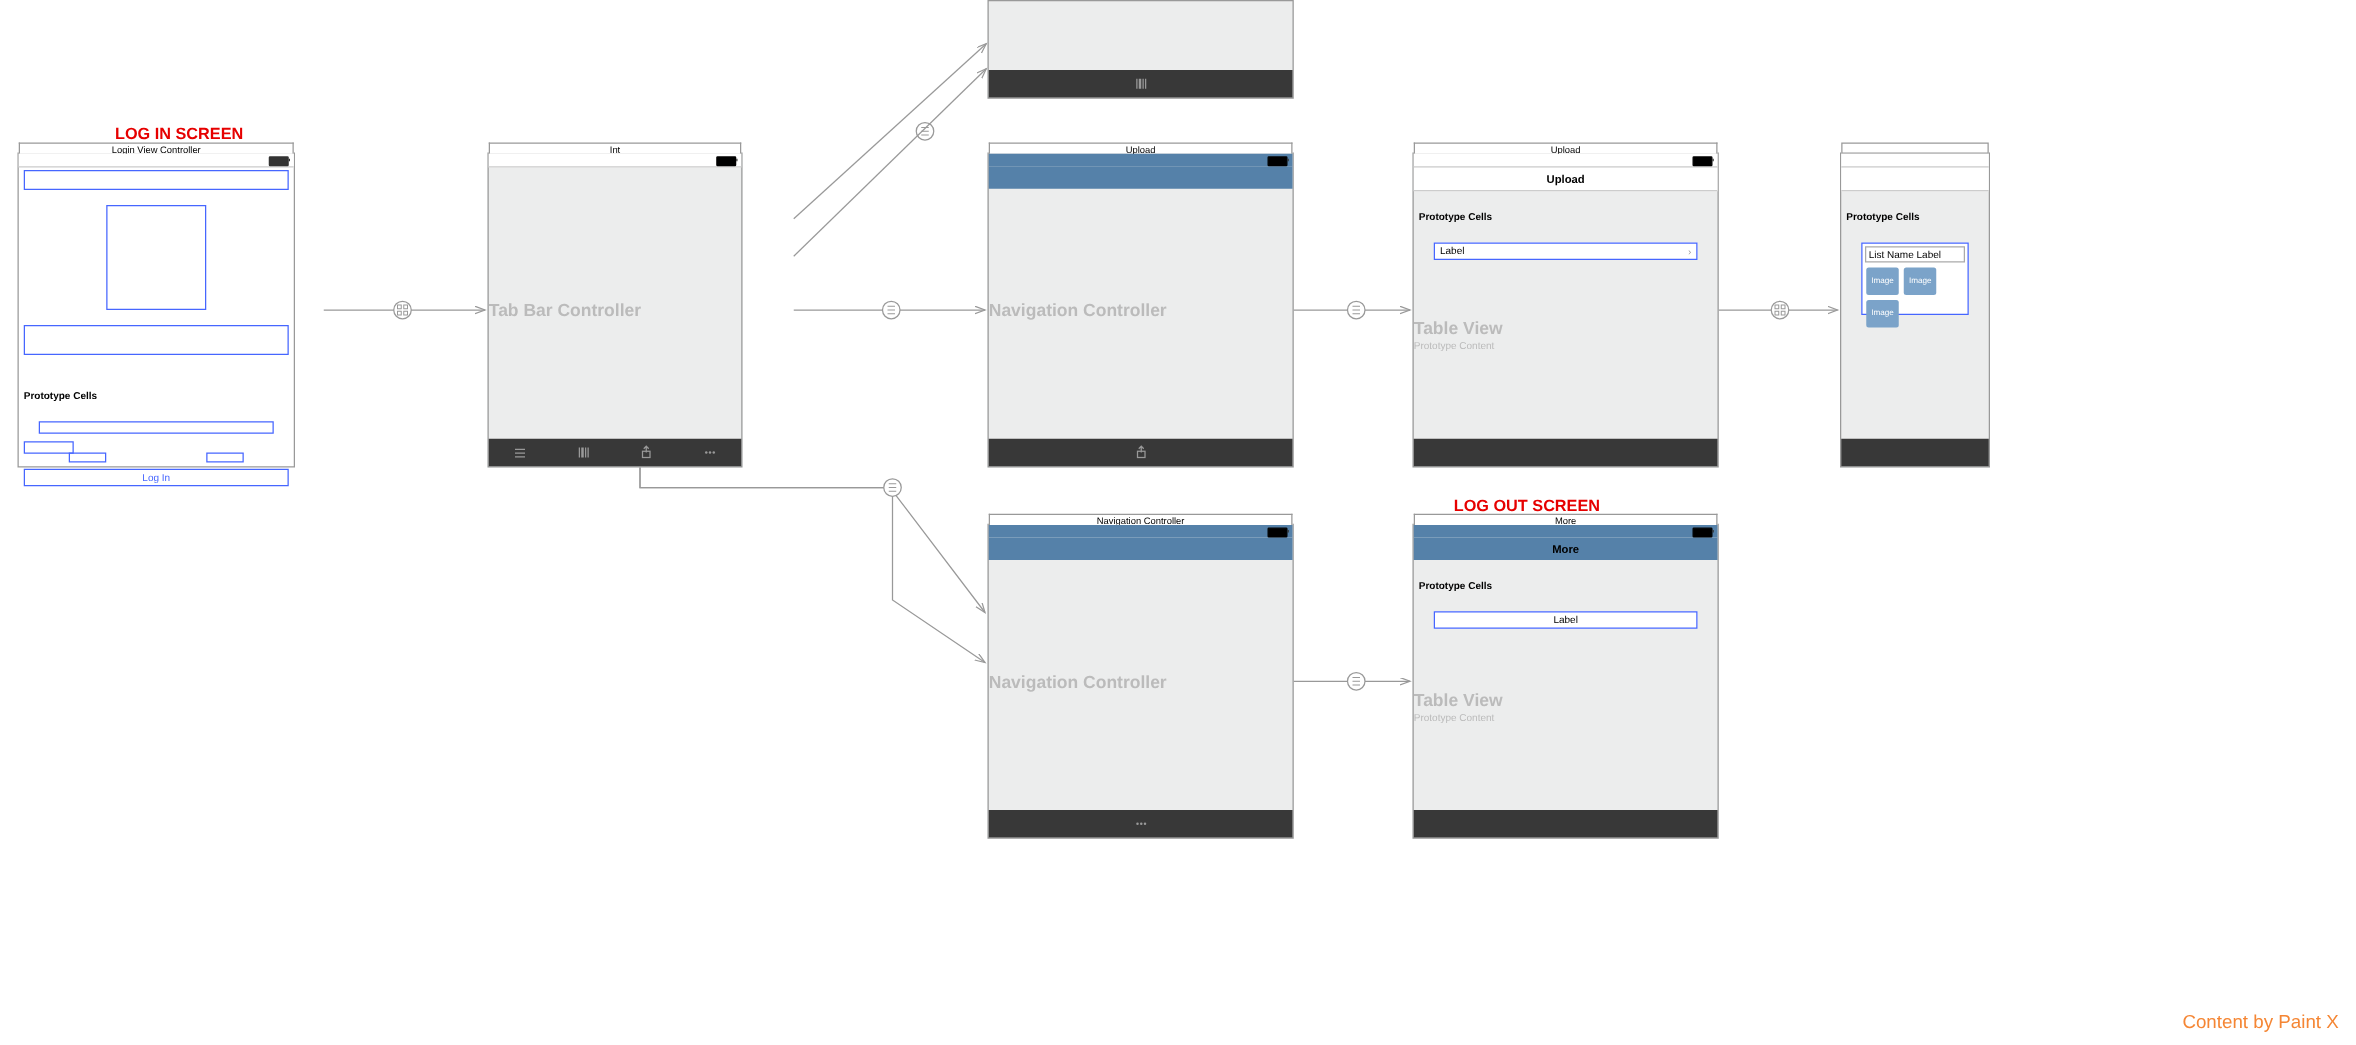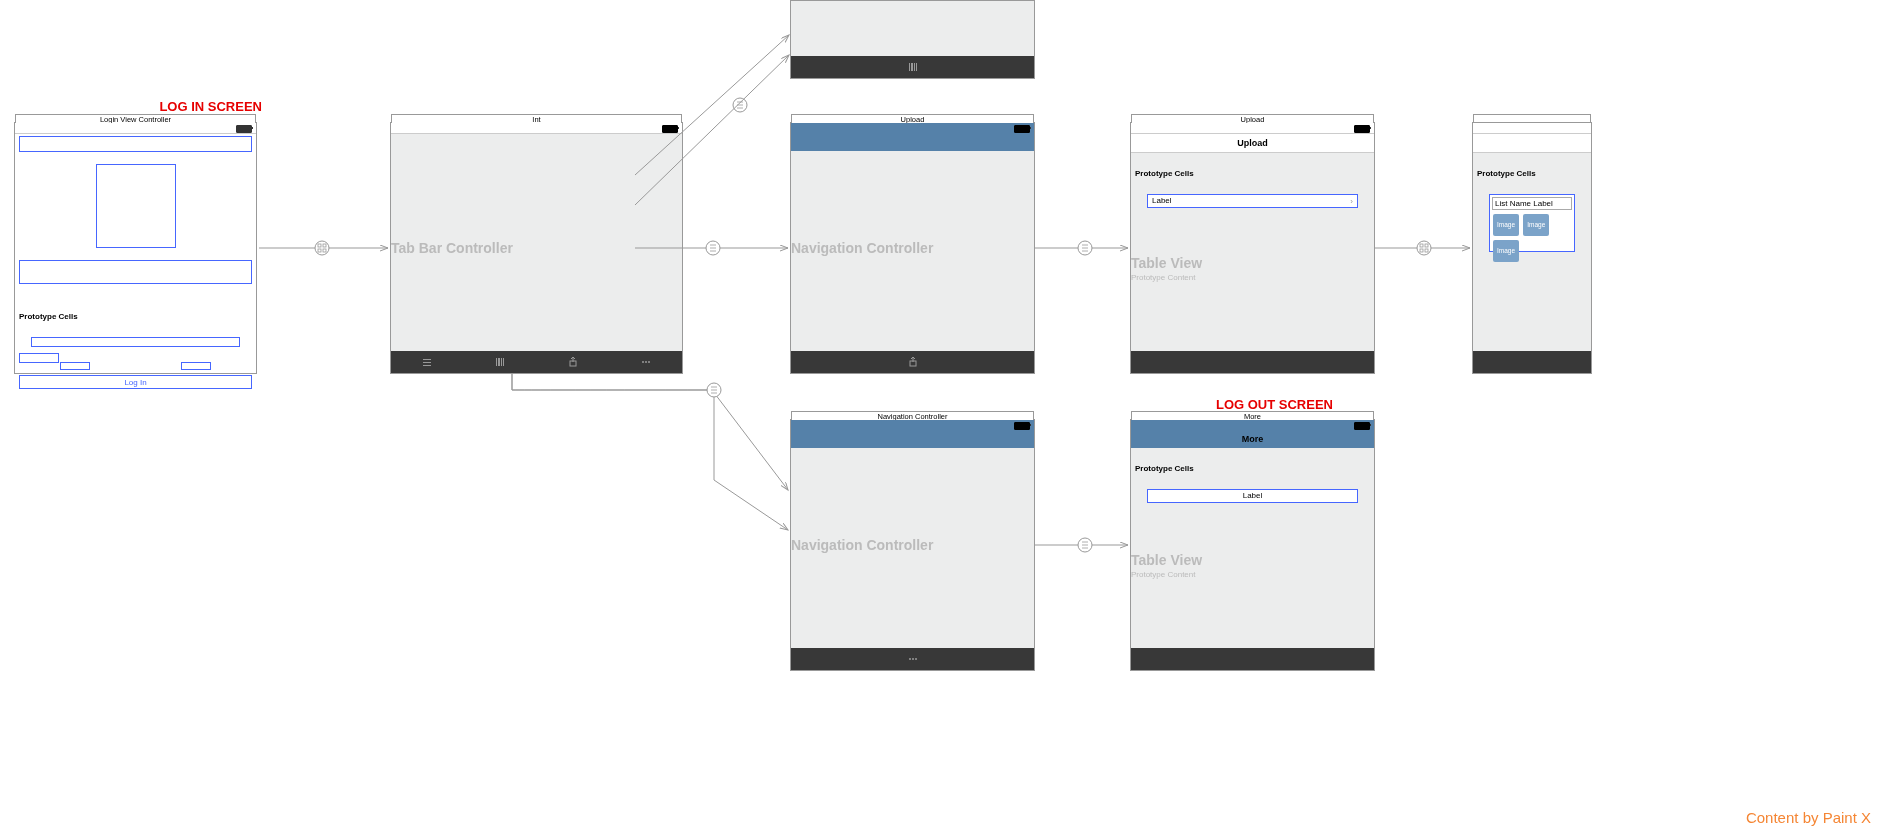--- a/index.html
+++ b/index.html
@@ -12,21 +12,21 @@
 .nav-bar{background:#5581a9;height:25px;text-align:center;font-size:9px;font-weight:bold;line-height:25px;color:#000}
 .tab-bar{position:absolute;bottom:0;left:0;right:0;height:22px;background:#383838;display:flex;justify-content:space-around;align-items:center}
 .tab-item{color:#999;font-size:6px;text-align:center;flex:1}
 .tab-icon{width:12px;height:12px;margin:0 auto 1px;display:block}
 .section-label{font-size:8px;font-weight:bold;padding:16px 4px}
 .proto-cell{border:1px solid #4666ff;margin:0 16px;height:14px;background:#fff;position:relative;font-size:8px;padding:1px 4px;box-sizing:border-box}
 .proto-cell .chevron{position:absolute;right:4px;top:2px;color:#999;font-size:8px}
 .center-label{position:absolute;top:50%;left:0;right:0;text-align:left;transform:translateY(-50%);color:#bbb;font-weight:bold}
 .center-label .main{font-size:14px}
 .center-label .sub{font-size:8px;font-weight:normal;margin-top:2px}
-.annotation{position:absolute;color:#e60000;font-size:13px;font-weight:bold;text-align:right}
+.annotation{position:absolute;color:#e60000;font-size:13px;font-weight:bold;text-align:left}
 .watermark{position:absolute;right:14px;bottom:10px;color:#f58634;font-size:15px}
 .login-box{border:1px solid #4666ff;margin:12px 4px;box-sizing:border-box}
 .login-field{height:16px;background:#fff}
 .login-field-sm{height:10px;background:#fff}
 .login-btn{height:14px;background:#fff;text-align:center;font-size:8px;color:#4666ff;line-height:14px}
 .login-bottom{position:absolute;bottom:3px;left:0;right:0;display:flex;justify-content:space-around}
 .login-bottom div{width:28px;height:6px;border:1px solid #4666ff}
 svg.connectors{position:absolute;top:0;left:0;width:1885px;height:836px;pointer-events:none}
 .badge{fill:#fff;stroke:#999;stroke-width:1}
 .arrow{stroke:#999;stroke-width:1;fill:none;marker-end:url(#ah)}
@@ -45,39 +45,39 @@
       <svg class="tab-icon">
           <rect x="2" y="2" width="1" height="8" fill="#999"></rect>
           <rect x="4" y="2" width="2" height="8" fill="#999"></rect>
           <rect x="7" y="2" width="1" height="8" fill="#999"></rect>
           <rect x="9" y="2" width="1" height="8" fill="#999"></rect>
         </svg>
     </div>
   </div>
 </div>
 
-<div class="screen" style="left:14px;top:122px;width:243px;height:252px;background:#fff">
+<div class="screen" style="left:14px;top:122px;width:222px;height:252px;background:#fff">
   <div class="screen-title">Login View Controller</div>
   <div class="status-bar">
       <div class="battery"></div>
     </div>
   <div class="login-box login-field" style="margin-top:2px"></div>
   <div style="border:1px solid #4666ff;margin:0 auto;width:80px;height:84px;box-sizing:border-box"></div>
   <div class="login-box login-field" style="height:24px"></div>
   <div class="section-label" style="margin-top:4px">Prototype Cells</div>
   <div class="proto-cell" style="height:10px"></div>
   <div class="login-box login-field-sm" style="width:40px;margin-top:6px"></div>
   <div class="login-box login-btn" style="margin-top:4px">Log In</div>
   <div class="login-bottom">
       <div></div>
       <div></div>
     </div>
 </div>
 
-<div class="screen" style="left:390px;top:122px;width:293px;height:252px">
+<div class="screen" style="left:390px;top:122px;width:204px;height:252px">
   <div class="screen-title">Int</div>
   <div class="status-bar">
       <div class="battery dark"></div>
     </div>
   <div class="center-label">
       <div class="main">Tab Bar Controller</div>
     </div>
   <div class="tab-bar">
     <div class="tab-item">
         <svg class="tab-icon">

